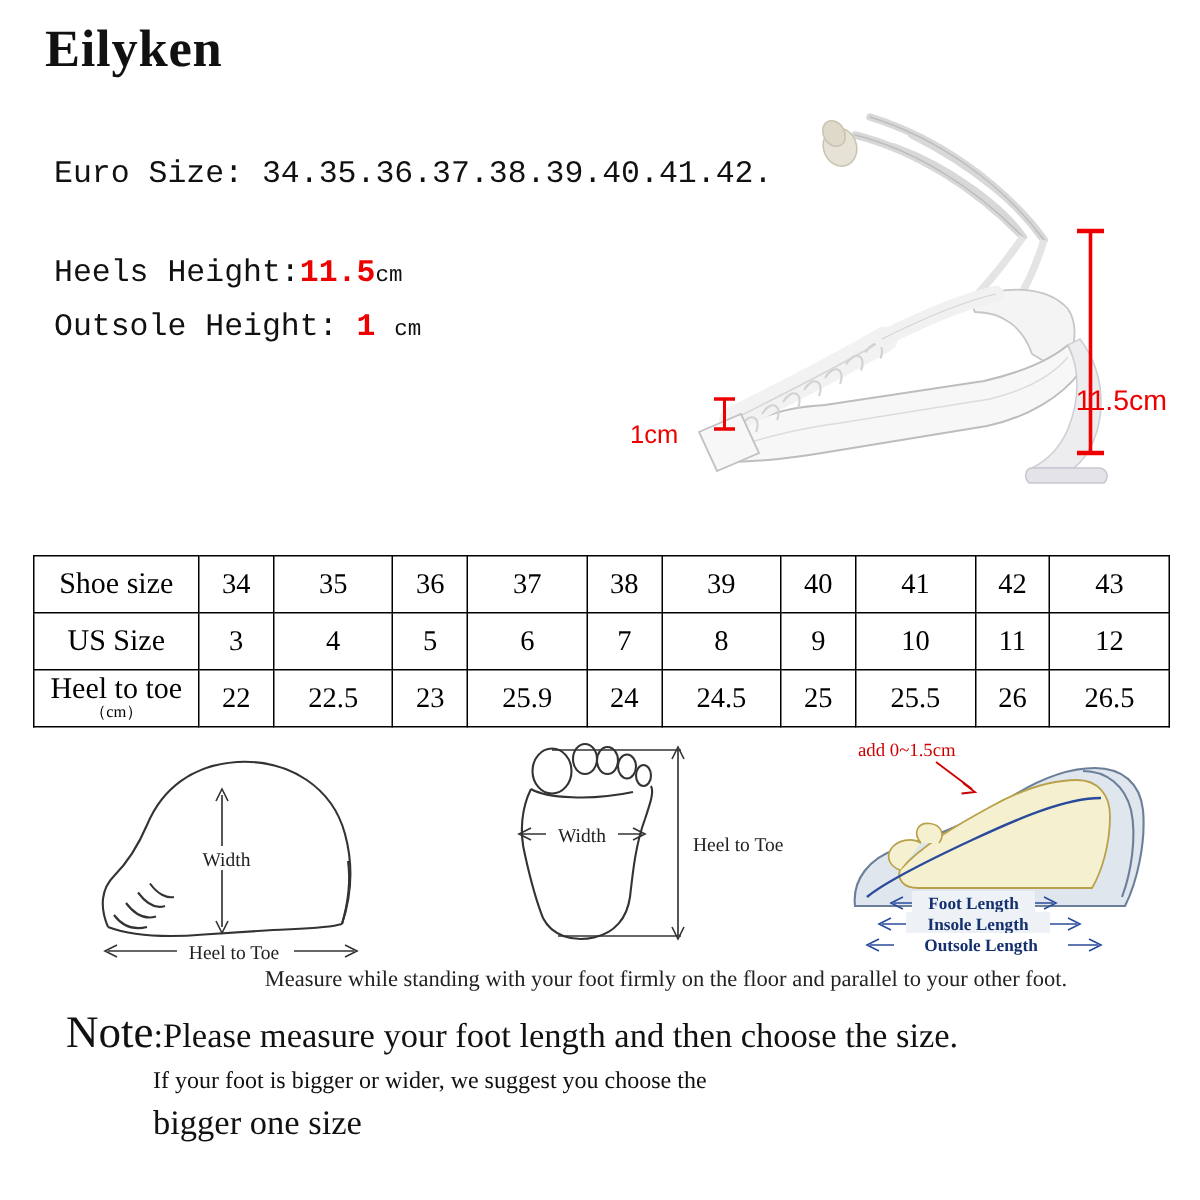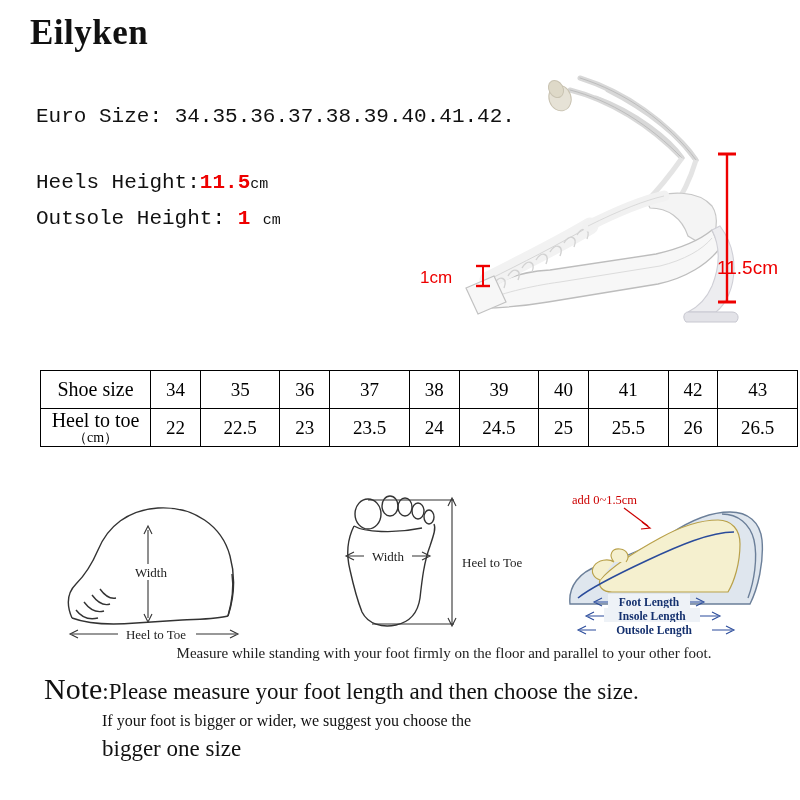--- a/index.html
+++ b/index.html
@@ -58,31 +58,31 @@
     position: absolute;
     right: 2px; top: 200px;
     font-size: 19px;
     color: #ee0000;
     font-family: "Liberation Sans", sans-serif;
     font-weight: 500;
     margin-top: 17px;
   }
   .plat-dim-label {
     position: absolute;
-    left: 0px; top: 228px;
+    left: 0px; top: 240px;
     font-size: 17px;
     color: #ee0000;
     font-family: "Liberation Sans", sans-serif;
     font-weight: 500;
   }
 
   
   .size-table {
     position: absolute;
-    left: 40px; top: 370px;
+    left: 22px; top: 370px;
     width: 758px;
     border-collapse: collapse;
     font-family: "Liberation Serif", serif;
     border-radius: 26px;
   }
   .size-table td {
     border: 1.4px solid #000;
     text-align: center;
     font-size: 19px;
     height: 38px;
@@ -92,21 +92,21 @@
     width: 110px;
     font-size: 20px;
   }
   .size-table .hdr-label {
     font-weight: normal;
   }
   .hdr-small {
     font-size: 15px;
     line-height: 1.05;
   }
-  .hdr-small .sub { font-size: 14px; display: block; }
+  .hdr-small .sub { font-size: 11px; display: block; }
 
   
   .diagrams {
     position: absolute;
     left: 22px; top: 492px;
     width: 758px; height: 150px;
   }
   .diagram-caption {
     position: absolute;
     left: 0; top: 645px;
@@ -226,28 +226,41 @@
       <td>36</td>
       <td>37</td>
       <td>38</td>
       <td>39</td>
       <td>40</td>
       <td>41</td>
       <td>42</td>
       <td>43</td>
     </tr>
     <tr>
+      <td class="hdr-label">US Size</td>
+      <td>3</td>
+      <td>4</td>
+      <td>5</td>
+      <td>6</td>
+      <td>7</td>
+      <td>8</td>
+      <td>9</td>
+      <td>10</td>
+      <td>11</td>
+      <td>12</td>
+    </tr>
+    <tr>
       <td class="hdr-small">
         <span>Heel to toe</span>
         <span class="sub">（cm）</span>
       </td>
       <td>22</td>
       <td>22.5</td>
       <td>23</td>
-      <td>23.5</td>
+      <td>25.9</td>
       <td>24</td>
       <td>24.5</td>
       <td>25</td>
       <td>25.5</td>
       <td>26</td>
       <td>26.5</td>
     </tr>
   </tbody>
 </table>
 

